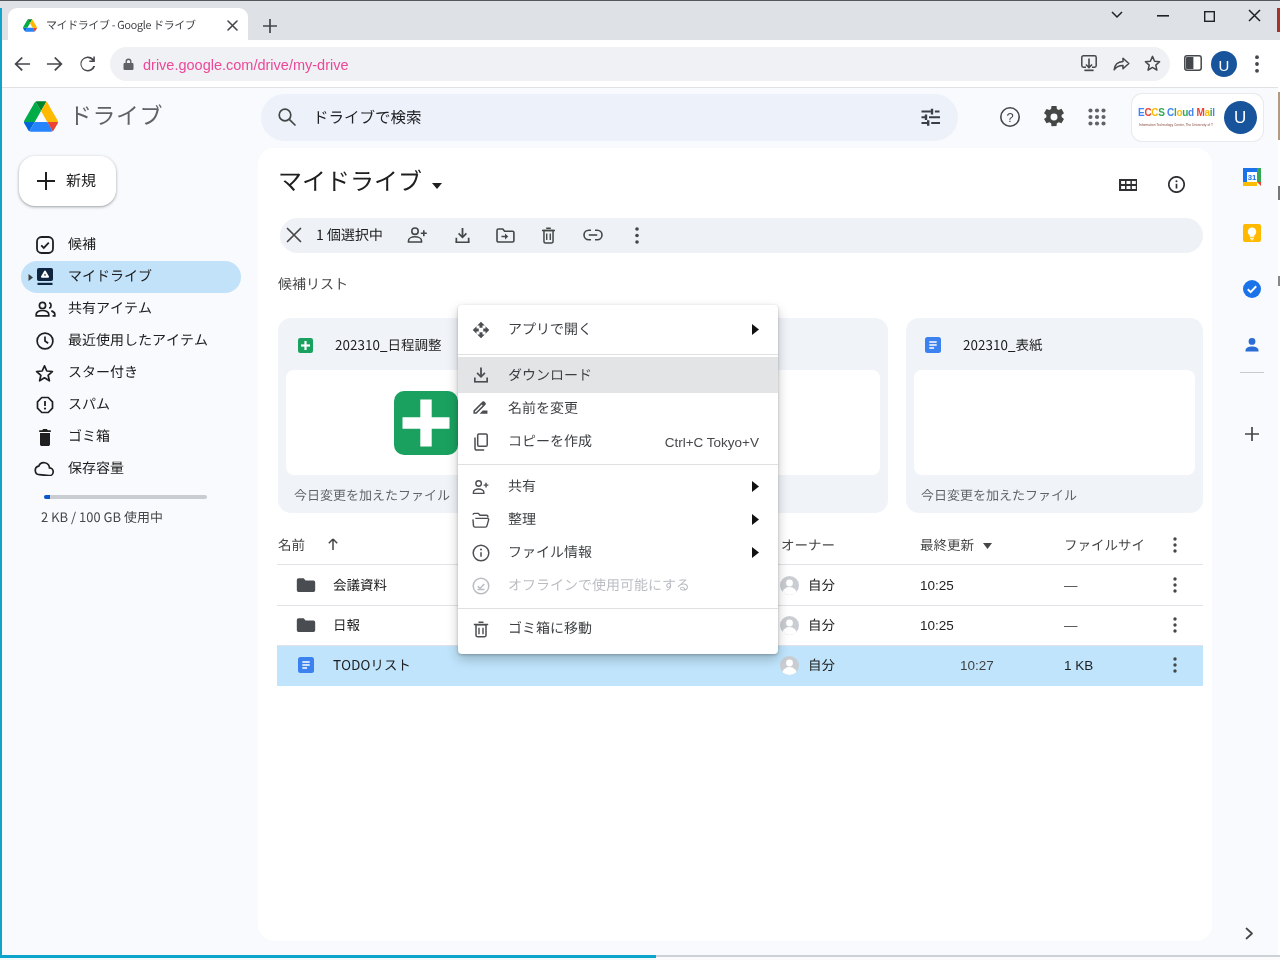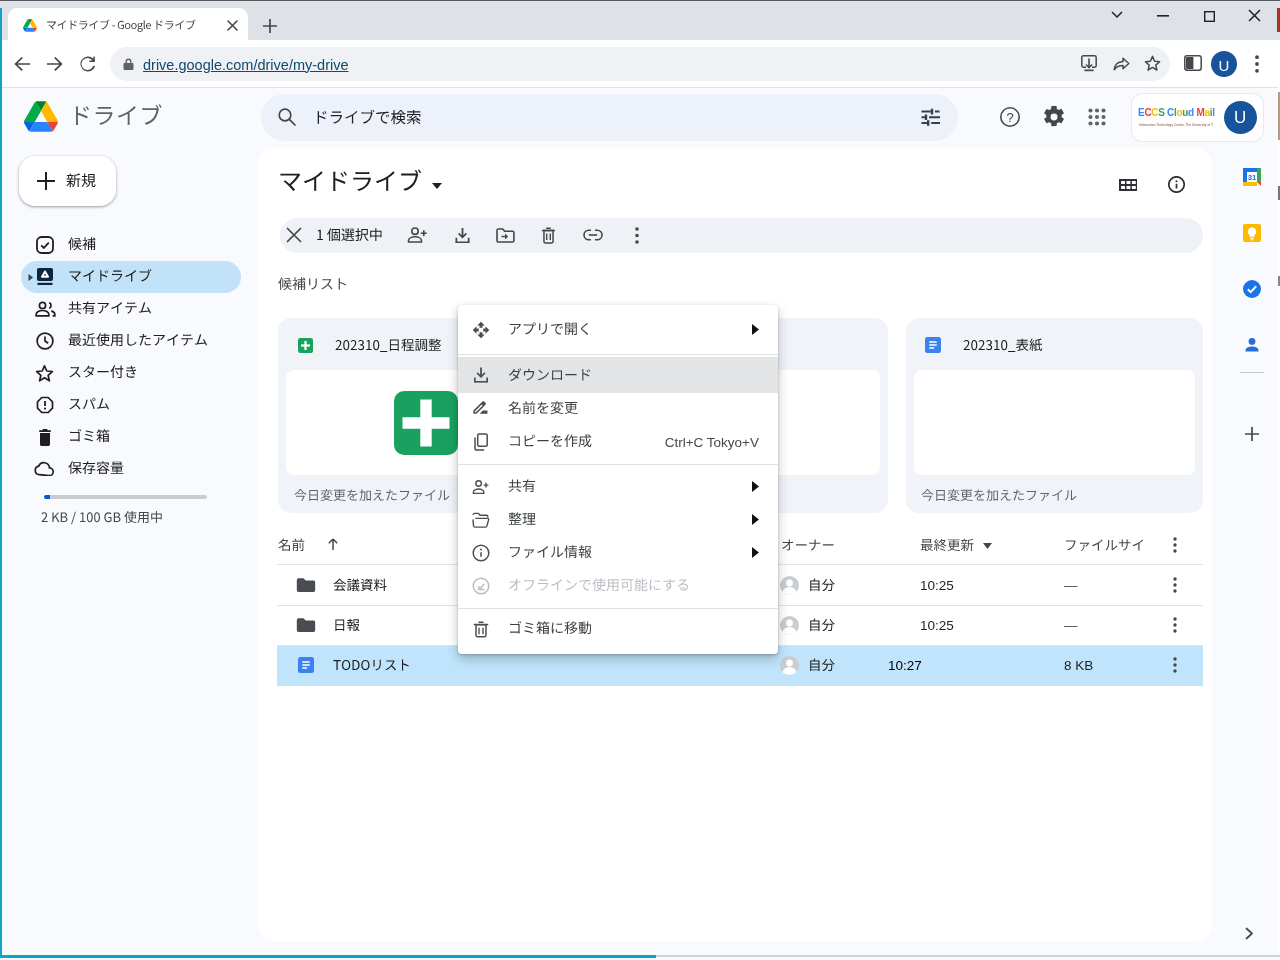--- a/index.html
+++ b/index.html
@@ -72,21 +72,21 @@
     <svg width="17" height="18" viewBox="0 0 17 18" style="display:block" xmlns="http://www.w3.org/2000/svg">
       <path fill="#44474b" d="M8.5 3a6 6 0 1 0 5.64 8H16.2a7.5 7.5 0 1 1-1.86-7.3V1.5h1.5V7h-5.5V5.5h3.1A6 6 0 0 0 8.5 3z"></path>
     </svg>
   </div>
 <div style="position:absolute;left:110px;top:47px;width:1060px;height:34px;background:#f0f1f4;border-radius:17px;"></div>
 <div style="position:absolute;left:122px;top:57px;width:13px;height:14px;line-height:0;">
     <svg width="13" height="14" viewBox="0 0 13 14" style="display:block" xmlns="http://www.w3.org/2000/svg">
       <path fill="#5f6368" d="M3.5 6V4.5a3 3 0 0 1 6 0V6h.75c.69 0 1.25.56 1.25 1.25v4.5c0 .69-.56 1.25-1.25 1.25h-7.5C2.06 13 1.5 12.44 1.5 11.75v-4.5C1.5 6.56 2.06 6 2.75 6H3.5zm1.4 0h3.2V4.5a1.6 1.6 0 0 0-3.2 0V6z"></path>
     </svg>
   </div>
-<div style="position:absolute;left:143px;top:64.5px;transform:translateY(-50%);font:400 14.5px 'Liberation Sans',sans-serif;color:#0c4a6e;white-space:pre;text-decoration:underline;">drive.google.com/drive/my-drive</div>
+<div style="position:absolute;left:143px;top:64.5px;transform:translateY(-50%);font:400 14.5px 'Liberation Sans',sans-serif;color:#ec4899;white-space:pre;">drive.google.com/drive/my-drive</div>
 <div style="position:absolute;left:1081px;top:55px;width:16px;height:17px;line-height:0;">
     <svg width="16" height="17" viewBox="0 0 16 17" style="display:block" xmlns="http://www.w3.org/2000/svg">
       <path fill="none" stroke="#44474b" stroke-width="1.5" d="M5 12.2H2.4A1.6 1.6 0 0 1 .8 10.6V2.4A1.6 1.6 0 0 1 2.4.8h11.2a1.6 1.6 0 0 1 1.6 1.6v8.2a1.6 1.6 0 0 1-1.6 1.6H11"></path>
       <path fill="#44474b" d="M8 13.8 4.4 10l1.1-1.1 1.7 1.8V3.5h1.6v7.2l1.7-1.8L11.6 10z"></path>
       <path fill="#44474b" d="M3.4 14.5h9.2v1.7H3.4z"></path>
     </svg>
   </div>
 <div style="position:absolute;left:1112px;top:54px;width:19px;height:19px;line-height:0;">
     <svg width="19" height="19" viewBox="0 0 19 19" style="display:block" xmlns="http://www.w3.org/2000/svg">
       <path fill="none" stroke="#44474b" stroke-width="1.5" stroke-linejoin="round" d="M11 4.2 16.8 9.5 11 14.8v-3.3C6.7 11.5 4 13 2.2 15.8c.4-4.6 3.2-8 8.8-8.3z"></path>
@@ -534,31 +534,31 @@
     <svg width="19" height="19" viewBox="0 0 19 19" style="display:block">
       <circle cx="9.5" cy="7" r="3.4" fill="#fff"></circle>
       <circle cx="9.5" cy="18.5" r="7.6" fill="#fff"></circle>
     </svg>
   </div>
 <div style="position:absolute;left:808px;top:655.0px;">
     <svg width="27" height="20" viewBox="0 0 27 20" xmlns="http://www.w3.org/2000/svg" style="display:block;overflow:visible">
       <path transform="translate(0 15)" d="M3.2 -5.5H10.4V-3.6H3.2ZM3.2 -6.5V-8.5H10.4V-6.5ZM3.2 -2.6H10.4V-0.6H3.2ZM6.1 -11.4C6.0 -10.8 5.8 -10.1 5.6 -9.5H2.2V1.1H3.2V0.3H10.4V1.0H11.5V-9.5H6.6C6.9 -10.0 7.1 -10.6 7.3 -11.2Z M17.9 -11.1C17.0 -9.0 15.5 -7.1 13.8 -6.0C14.1 -5.8 14.5 -5.4 14.7 -5.2C16.4 -6.5 18.0 -8.5 19.0 -10.8ZM22.6 -11.1 21.6 -10.7C22.6 -8.7 24.3 -6.5 25.8 -5.3C26.0 -5.6 26.4 -6.0 26.7 -6.2C25.2 -7.2 23.5 -9.3 22.6 -11.1ZM16.0 -6.2V-5.3H18.8C18.5 -3.0 17.7 -0.8 14.5 0.3C14.8 0.5 15.1 0.9 15.2 1.1C18.7 -0.1 19.5 -2.6 19.9 -5.3H23.4C23.2 -1.8 23.0 -0.5 22.7 -0.1C22.5 0.0 22.4 0.1 22.1 0.1C21.8 0.1 21.0 0.0 20.1 -0.0C20.2 0.2 20.4 0.7 20.4 1.0C21.2 1.0 22.1 1.0 22.5 1.0C23.0 1.0 23.3 0.9 23.6 0.5C24.1 0.0 24.2 -1.6 24.4 -5.8C24.5 -5.9 24.5 -6.2 24.5 -6.2Z" fill="#1f1f1f"></path>
     </svg>
   </div>
-<div style="position:absolute;left:888px;top:665.0px;transform:translateY(-50%);font:400 13.5px 'Liberation Sans',sans-serif;color:#000000;white-space:pre;text-align:center;">10:27</div>
+<div style="position:absolute;left:960px;top:665.0px;transform:translateY(-50%);font:400 13.5px 'Liberation Sans',sans-serif;color:#404040;white-space:pre;text-align:center;">10:27</div>
 <div style="position:absolute;left:1173px;top:657px;width:4px;height:16px;line-height:0;">
     <svg width="4" height="16" viewBox="0 0 4 16" style="display:block" xmlns="http://www.w3.org/2000/svg">
       <circle cx="2" cy="2" r="1.7" fill="#444746"></circle>
       <circle cx="2" cy="8" r="1.7" fill="#444746"></circle>
       <circle cx="2" cy="14" r="1.7" fill="#444746"></circle>
     </svg>
   </div>
 <div style="position:absolute;left:1064px;top:585.0px;transform:translateY(-50%);font:400 13.5px 'Liberation Sans',sans-serif;color:#444746;white-space:pre;">—</div>
 <div style="position:absolute;left:1064px;top:625.0px;transform:translateY(-50%);font:400 13.5px 'Liberation Sans',sans-serif;color:#444746;white-space:pre;">—</div>
-<div style="position:absolute;left:1064px;top:665.0px;transform:translateY(-50%);font:400 13.5px 'Liberation Sans',sans-serif;color:#1f1f1f;white-space:pre;">8 KB</div>
+<div style="position:absolute;left:1064px;top:665.0px;transform:translateY(-50%);font:400 13.5px 'Liberation Sans',sans-serif;color:#1f1f1f;white-space:pre;">1 KB</div>
 <div style="position:absolute;left:1243px;top:168px;width:18px;height:18px;line-height:0;">
     <svg width="18" height="18" viewBox="0 0 18 18" style="display:block" xmlns="http://www.w3.org/2000/svg">
       <rect x="0" y="0" width="18" height="4" fill="#1a73e8"></rect>
       <rect x="0" y="0" width="4" height="14" fill="#1a73e8"></rect>
       <rect x="14" y="0" width="4" height="14" fill="#34a853"></rect>
       <rect x="0" y="14" width="14" height="4" fill="#fbbc04"></rect>
       <path d="M14 14h4v4z" fill="#ea4335"></path>
       <rect x="4" y="4" width="10" height="10" fill="#fff"></rect>
       <text x="9" y="12.2" text-anchor="middle" font-family="Liberation Sans" font-weight="bold" font-size="7.8" fill="#1a73e8">31</text>
     </svg>

